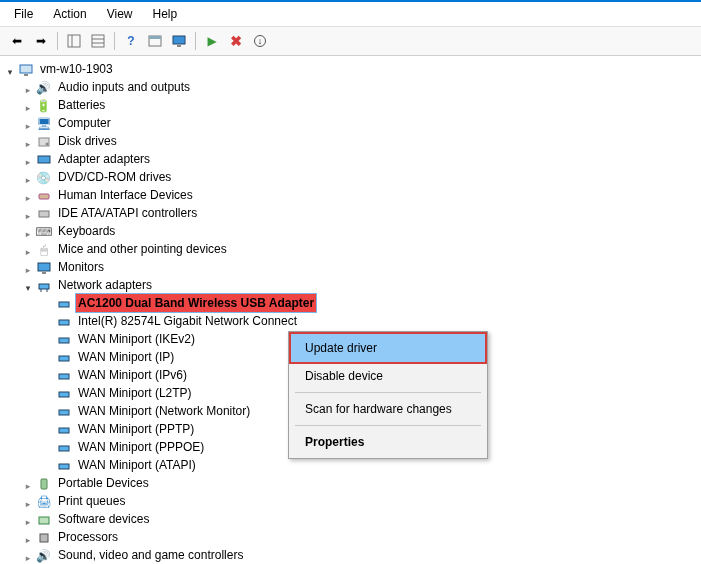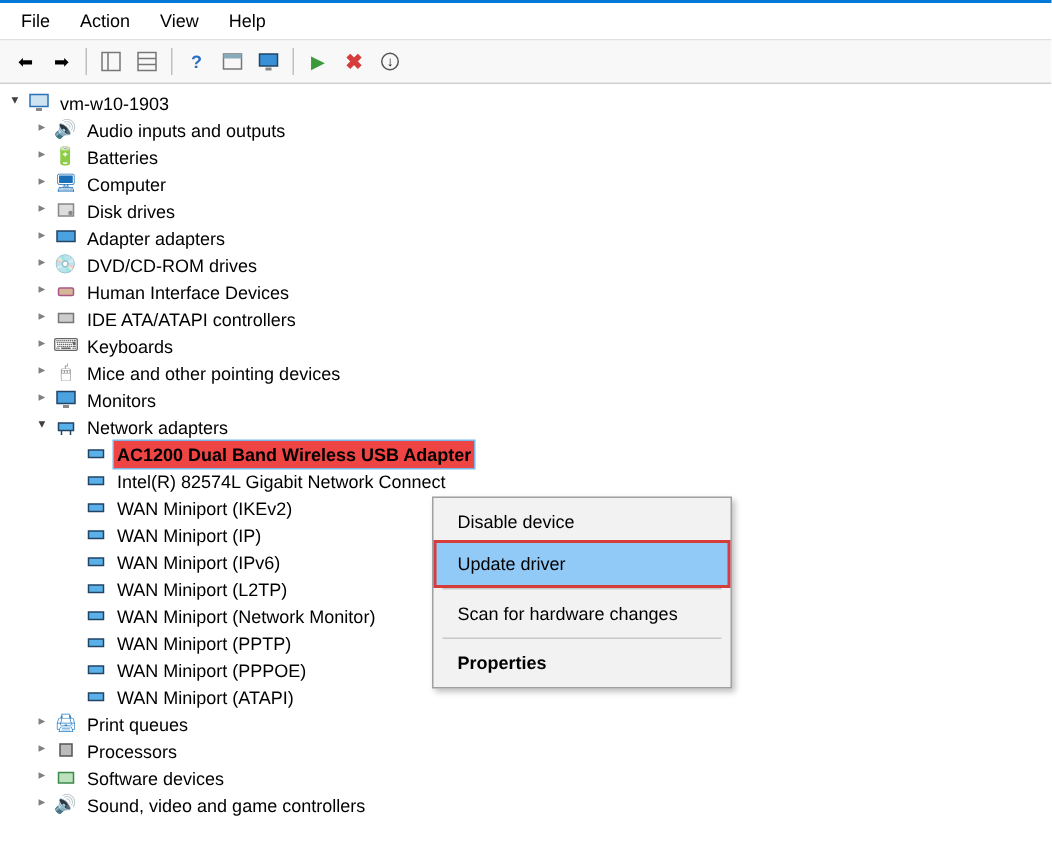--- a/index.html
+++ b/index.html
@@ -46,21 +46,21 @@
   background: #c0c0c0;
   margin: 0 3px;
 }
 .tree {
   padding: 4px 0 4px 4px;
   line-height: 18px;
   position: relative;
 }
 .node {
   display: flex;
-  align-items: flex-start;
+  align-items: flex-end;
   height: 18px;
   white-space: nowrap;
 }
 .twisty {
   width: 12px;
   height: 12px;
   display: inline-flex;
   align-items: center;
   justify-content: center;
   margin-right: 2px;
@@ -383,49 +383,58 @@
       <span class="ico ic-net">
         <svg width="14" height="14">
           <rect x="2" y="5" width="10" height="5" fill="#5ab0e8" stroke="#246"></rect>
         </svg>
       </span>
       <span class="node-label">WAN Miniport (ATAPI)</span>
     </div>
 
   <div class="node lvl1">
       <span class="twisty closed"></span>
+      <span class="ico ic-portable">
+        <svg width="14" height="14">
+          <rect x="4" y="2" width="6" height="10" rx="1" fill="#9c9" stroke="#585"></rect>
+        </svg>
+      </span>
+      <span class="node-label">Portable Devices</span>
+    </div>
+  <div class="node lvl1">
+      <span class="twisty closed"></span>
       <span class="ico ic-printer">🖨</span>
       <span class="node-label">Print queues</span>
     </div>
   <div class="node lvl1">
       <span class="twisty closed"></span>
+      <span class="ico ic-soft">
+        <svg width="14" height="14">
+          <rect x="2" y="4" width="10" height="7" fill="#bde0bd" stroke="#3a8a4a"></rect>
+        </svg>
+      </span>
+      <span class="node-label">Software devices</span>
+    </div>
+  <div class="node lvl1">
+      <span class="twisty closed"></span>
       <span class="ico ic-cpu">
         <svg width="14" height="14">
           <rect x="3" y="3" width="8" height="8" fill="#bbb" stroke="#555"></rect>
         </svg>
       </span>
       <span class="node-label">Processors</span>
-    </div>
-  <div class="node lvl1">
-      <span class="twisty closed"></span>
-      <span class="ico ic-soft">
-        <svg width="14" height="14">
-          <rect x="2" y="4" width="10" height="7" fill="#bde0bd" stroke="#3a8a4a"></rect>
-        </svg>
-      </span>
-      <span class="node-label">Software devices</span>
     </div>
   <div class="node lvl1">
       <span class="twisty closed"></span>
       <span class="ico ic-sound">🔊</span>
       <span class="node-label">Sound, video and game controllers</span>
     </div>
 
   <div class="context-menu">
+    <div class="cm-item highlighted">Update driver</div>
     <div class="cm-item">Disable device</div>
-    <div class="cm-item highlighted">Update driver</div>
     <div class="cm-sep"></div>
     <div class="cm-item">Scan for hardware changes</div>
     <div class="cm-sep"></div>
     <div class="cm-item bold">Properties</div>
   </div>
 
 </div>
 
 </body></html>

